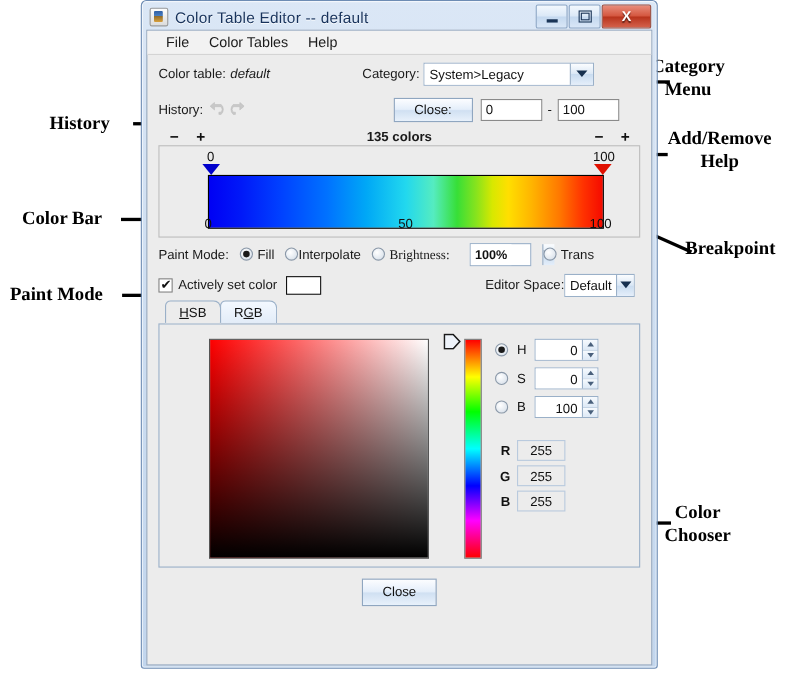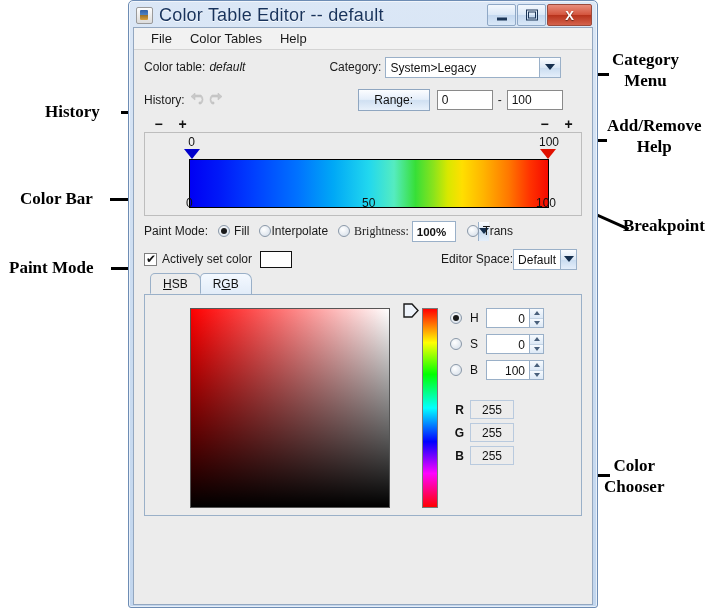--- a/index.html
+++ b/index.html
@@ -35,21 +35,21 @@
     background:linear-gradient(to bottom,#fdfdfd,#dcdcdc);
     border:1px solid #9a9a9a;border-radius:2px;
     position:relative;flex:0 0 auto;
   }
   #titlebar .tb-icon:after{
     content:"";position:absolute;left:3px;top:2px;width:8px;height:10px;
     background:linear-gradient(to bottom,#2f5fa5 0%,#4a7fc1 45%,#8f6a2a 46%,#d8a03c 100%);
     border-radius:1px;
   }
   #titlebar .tb-title{
-    font-size:18px;color:#18335c;font-weight:400;
+    font-size:14px;color:#18335c;font-weight:400;
     text-shadow:0 1px 0 rgba(255,255,255,.85);
     letter-spacing:.2px;
   }
   .winbtns{position:absolute;right:1px;top:0px;display:flex;height:20px;}
   .wb{
     width:27px;height:20px;margin-left:1px;
     border:1px solid #8fa8c6;border-radius:2px;
     background:linear-gradient(to bottom,#f3f8fd 0%,#dbe8f7 48%,#c4d8ef 52%,#d9e7f7 100%);
     position:relative;
   }
@@ -216,21 +216,21 @@
 
 <div class="anno" style="left:45px;top:101px;">History</div>
 <div class="leader" style="left:121px;top:111px;width:30px;height:3px;"></div>
 
 <div class="anno" style="left:20px;top:188px;">Color Bar</div>
 <div class="leader" style="left:110px;top:198px;width:75px;height:3px;"></div>
 
 <div class="anno" style="left:9px;top:257px;">Paint Mode</div>
 <div class="leader" style="left:111px;top:267px;width:30px;height:3px;"></div>
 
-<div class="anno" style="left:612px;top:49px;white-space:pre;">Category
+<div class="anno" style="left:592px;top:49px;white-space:pre;">Category
 Menu</div>
 <div class="leader" style="left:577px;top:73px;width:32px;height:3px;"></div>
 
 <div class="anno" style="left:607px;top:115px;white-space:pre;">Add/Remove
 Help</div>
 <div class="leader" style="left:577px;top:139px;width:30px;height:3px;"></div>
 
 <div class="anno" style="left:623px;top:215px;">Breakpoint</div>
 <div class="leader" style="left:551px;top:193px;width:85px;height:3px;transform:rotate(24deg);transform-origin:0 50%;"></div>
 
@@ -263,49 +263,50 @@
       <div class="menu-item">Color Tables</div>
       <div class="menu-item">Help</div>
     </div>
 
     <div id="body">
 
       <div class="row" style="height:34px;">
         <span class="lbl">Color table:</span>
         <span class="lbl it" style="margin-left:4px;">default</span>
         <span class="lbl" style="margin-left:84px;">Category:</span>
-        <div class="combo" style="width:176px;margin-left:4px;">
+        <div class="combo" style="width:155px;margin-left:4px;">
           <div class="val">System&gt;Legacy</div>
           <div class="arw">
               <span class="tri-d"></span>
             </div>
         </div>
       </div>
 
       <div class="row" style="height:31px;">
         <span class="lbl">History:</span>
         <span style="margin-left:6px;display:inline-flex;">
           <svg width="15" height="13" viewBox="0 0 15 13">
             <path d="M11 4 H5 a4 4 0 0 0 0 5 H7 v2 H5 a6 6 0 0 1 0 -9 H11 V0 L15 3.5 L11 7 Z" fill="#c8c8c8" stroke="#bdbdbd" stroke-width="0.5" transform="scale(-1,1) translate(-15,0)"></path>
           </svg>
         </span>
         <span style="margin-left:1px;display:inline-flex;">
           <svg width="15" height="13" viewBox="0 0 15 13">
             <path d="M11 4 H5 a4 4 0 0 0 0 5 H7 v2 H5 a6 6 0 0 1 0 -9 H11 V0 L15 3.5 L11 7 Z" fill="#c8c8c8" stroke="#bdbdbd" stroke-width="0.5"></path>
           </svg>
         </span>
-        <div class="jbtn" style="margin-left:136px;width:72px;">Range:</div>
+        <div class="jbtn" style="margin-left:136px;width:72px;">Close:</div>
         <div class="txtfield" style="margin-left:7px;width:56px;">0</div>
         <span class="lbl" style="margin:0 5px;">-</span>
         <div class="txtfield" style="width:56px;">100</div>
       </div>
 
       <div class="row" style="height:17px;position:relative;">
         <div class="pmbtn" style="margin-left:9px;">−</div>
         <div class="pmbtn" style="margin-left:13px;">+</div>
+        <div class="lbl" style="position:absolute;left:0;right:0;text-align:center;font-weight:bold;">135 colors</div>
         <div class="pmbtn" style="margin-left:auto;">−</div>
         <div class="pmbtn" style="margin-left:13px;margin-right:8px;">+</div>
       </div>
 
       <div id="cbpanel">
         <div class="bp" style="left:38px;top:2px;">
           <div class="num">0</div>
           <div class="tri" style="margin-left:1px;"></div>
         </div>
         <div class="bp red" style="left:394px;top:2px;">
@@ -319,21 +320,21 @@
       </div>
 
       <div class="row" style="height:30px;">
         <span class="lbl">Paint Mode:</span>
         <span class="radio on" style="margin-left:10px;"></span>
         <span class="lbl" style="margin-left:4px;">Fill</span>
         <span class="radio" style="margin-left:10px;"></span>
         <span class="lbl" style="margin-left:0;">Interpolate</span>
         <span class="radio" style="margin-left:10px;"></span>
         <span class="lbl" style="margin-left:4px;font-family:Liberation Serif, serif;">Brightness:</span>
-        <div class="combo" style="width:44px;margin-left:3px;gap:28px;">
+        <div class="combo" style="width:56px;margin-left:18px;gap:28px;">
           <div class="val" style="font-weight:bold;font-size:11.5px;">100%</div>
           <div class="arw">
               <span class="tri-d"></span>
             </div>
         </div>
         <span class="radio" style="margin-left:11px;"></span>
         <span class="lbl" style="margin-left:4px;">Trans</span>
       </div>
 
       <div class="row" style="height:26px;">
@@ -428,16 +429,19 @@
             <span class="nm">G</span>
             <div class="rgbval">255</div>
           </div>
           <div class="rgbrow">
             <span class="nm">B</span>
             <div class="rgbval">255</div>
           </div>
         </div>
       </div>
 
+      <div class="row" style="justify-content:center;height:44px;">
+        <div class="jbtn" style="width:68px;height:25px;">Close</div>
+      </div>
 
     </div>
   </div>
 </div>
 
 </body></html>

